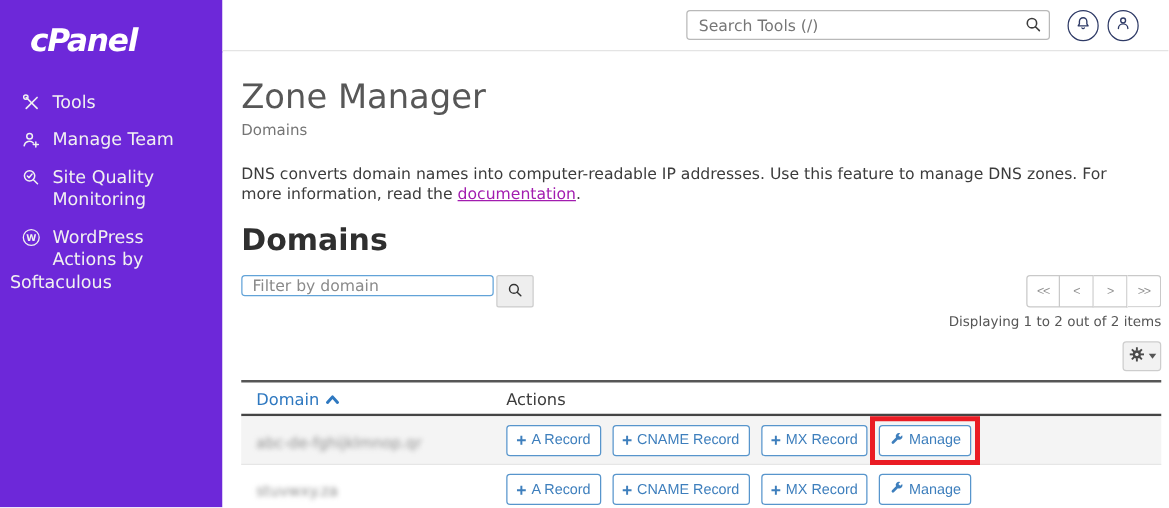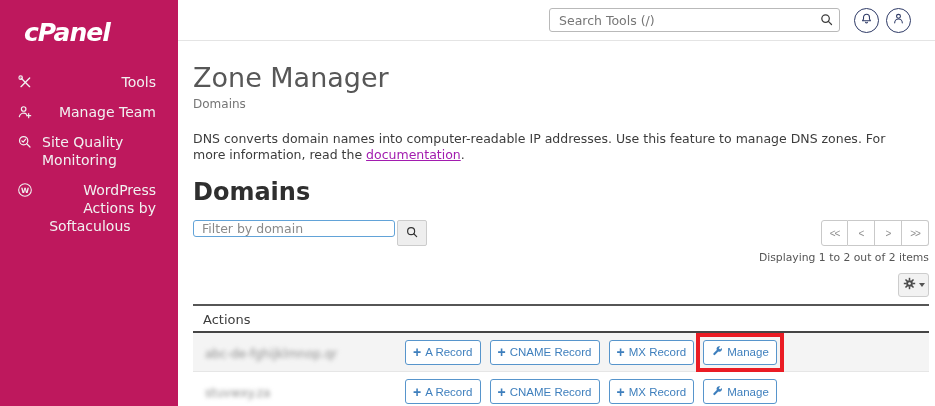--- a/index.html
+++ b/index.html
@@ -1,24 +1,24 @@
 <!DOCTYPE html>
 <html><head>
 <meta charset="utf-8">
 <style>
   * { margin:0; padding:0; box-sizing:border-box; }
   html,body { width:935px; height:406px; }
   body { font-family:"DejaVu Sans","Liberation Sans",sans-serif; background:#fff; overflow:hidden; }
   #app { position:relative; width:935px; height:406px; background:#fff; overflow:hidden; }
 
   
-  .sidebar { position:absolute; left:0; top:0; bottom:0; width:178px; background:#be185d; color:#f1f1f1; }
+  .sidebar { position:absolute; left:0; top:0; bottom:0; width:178px; background:#6d28d9; color:#f1f1f1; }
   .logo { margin:18px 0 0 24px; font-size:25px; font-style:italic; font-weight:700; letter-spacing:-1px; color:#fff; }
   .nav { list-style:none; margin-top:20px; }
-  .nav-item { display:flex; align-items:flex-start; padding:6px 22px 6px 17px; font-size:14px; line-height:18px; cursor:pointer;justify-content:space-between; }
+  .nav-item { display:flex; align-items:flex-start; padding:6px 4px 6px 17px; font-size:14px; line-height:18px; cursor:pointer; }
   .nav-icon { width:18px; flex:0 0 18px; margin-right:7px; margin-top:1px; display:inline-flex; }
   .nav-label { display:block; }
   .wp-lines span { display:block; }
   .wp-outdent { margin-left:-34px; }
 
   
   .topbar { position:absolute; left:178px; right:0; top:0; height:41px; background:#fff; border-bottom:1px solid #e4e4e4; display:flex; align-items:center; padding-right:24px; }
   .search-wrap { margin-left:auto; position:relative; width:291px; height:24px; margin-right:7px; }
   .search-wrap input { width:100%; height:100%; border:1px solid #b9b9b9; border-radius:3px; font-size:12.5px; padding:0 26px 0 9px; color:#444; font-family:inherit; }
   .search-wrap input::placeholder { color:#767676; }
@@ -201,20 +201,30 @@
             </g>
             <circle cx="12" cy="12" r="2.5" fill="#f2f2f2"></circle>
           </svg>
         </span>
         <span class="caret-down"></span>
       </button>
     </div>
 
     <div class="ztable">
       <div class="thead">
+        <div class="col-domain">
+          <span class="th-domain">
+            <span>Domain</span>
+            <span>
+              <svg width="12" height="9" viewBox="0 0 12 9" fill="none" stroke="#2e78c0" stroke-width="2.4" stroke-linecap="round" stroke-linejoin="round">
+                <polyline points="2,7 6,2.5 10,7"></polyline>
+              </svg>
+            </span>
+          </span>
+        </div>
         <div class="col-actions">
           <span class="th-actions">Actions</span>
         </div>
       </div>
 
       <div class="trow stripe">
         <div class="col-domain">
           <span class="blur-domain">abc-de-fghijklmnop.qr</span>
         </div>
         <div class="col-actions actions-cell">

